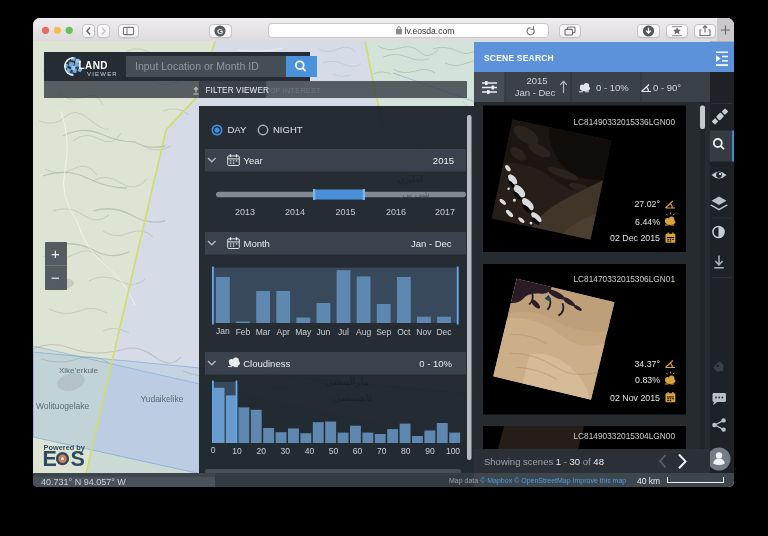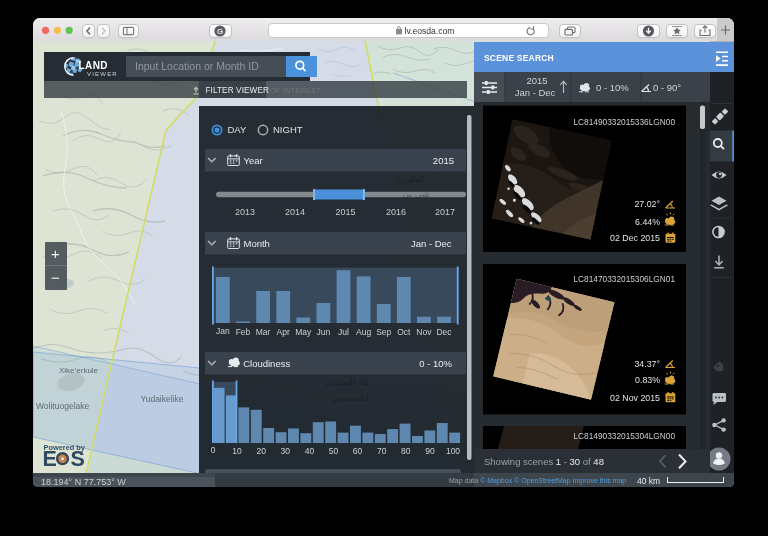--- a/index.html
+++ b/index.html
@@ -553,17 +553,17 @@
         <circle cx="13.6" cy="378.4" r="2.2"></circle>
         <circle cx="13.6" cy="387.6" r="2.2"></circle>
       </g>
  <circle cx="9" cy="417" r="11.5" fill="#757c83"></circle>
  <circle cx="9" cy="413.4" r="3.2" fill="#eef1f3"></circle>
  <path d="M3.2 421.6 a5.8 5 0 0 1 11.6 0 q-5.8 3 -11.6 0 Z" fill="#eef1f3"></path>
 </svg>
 <div class="a" style="left:0;top:454.5px;width:701px;height:14.5px;background:#3d454d"></div>
 <div class="a" style="left:0;top:458.5px;width:182px;height:10.5px;background:#4a535c"></div>
 <div class="a" style="left:182px;top:454.5px;width:259px;height:14.5px;background:#333b42"></div>
-<div class="a" style="left:8px;top:458.5px;font-size:9px;color:#ccd2d6">18.194° N 77.753° W</div>
+<div class="a" style="left:8px;top:458.5px;font-size:9px;color:#ccd2d6">40.731° N 94.057° W</div>
 <div class="a" style="left:416px;top:458.5px;font-size:7px;color:#9aa0a6;white-space:nowrap">Map data <span style="color:#4e9ee2">© Mapbox © OpenStreetMap Improve this map</span></div>
 <div class="a" style="left:604px;top:457.5px;font-size:8.5px;color:#e8ecef">40 km</div>
 <div class="a" style="left:634px;top:458.5px;width:57px;height:6px;border-left:1.5px solid #f2f4f5;border-right:1.5px solid #f2f4f5;border-bottom:1.5px solid #f2f4f5"></div>
 </div>
 
 </body></html>

